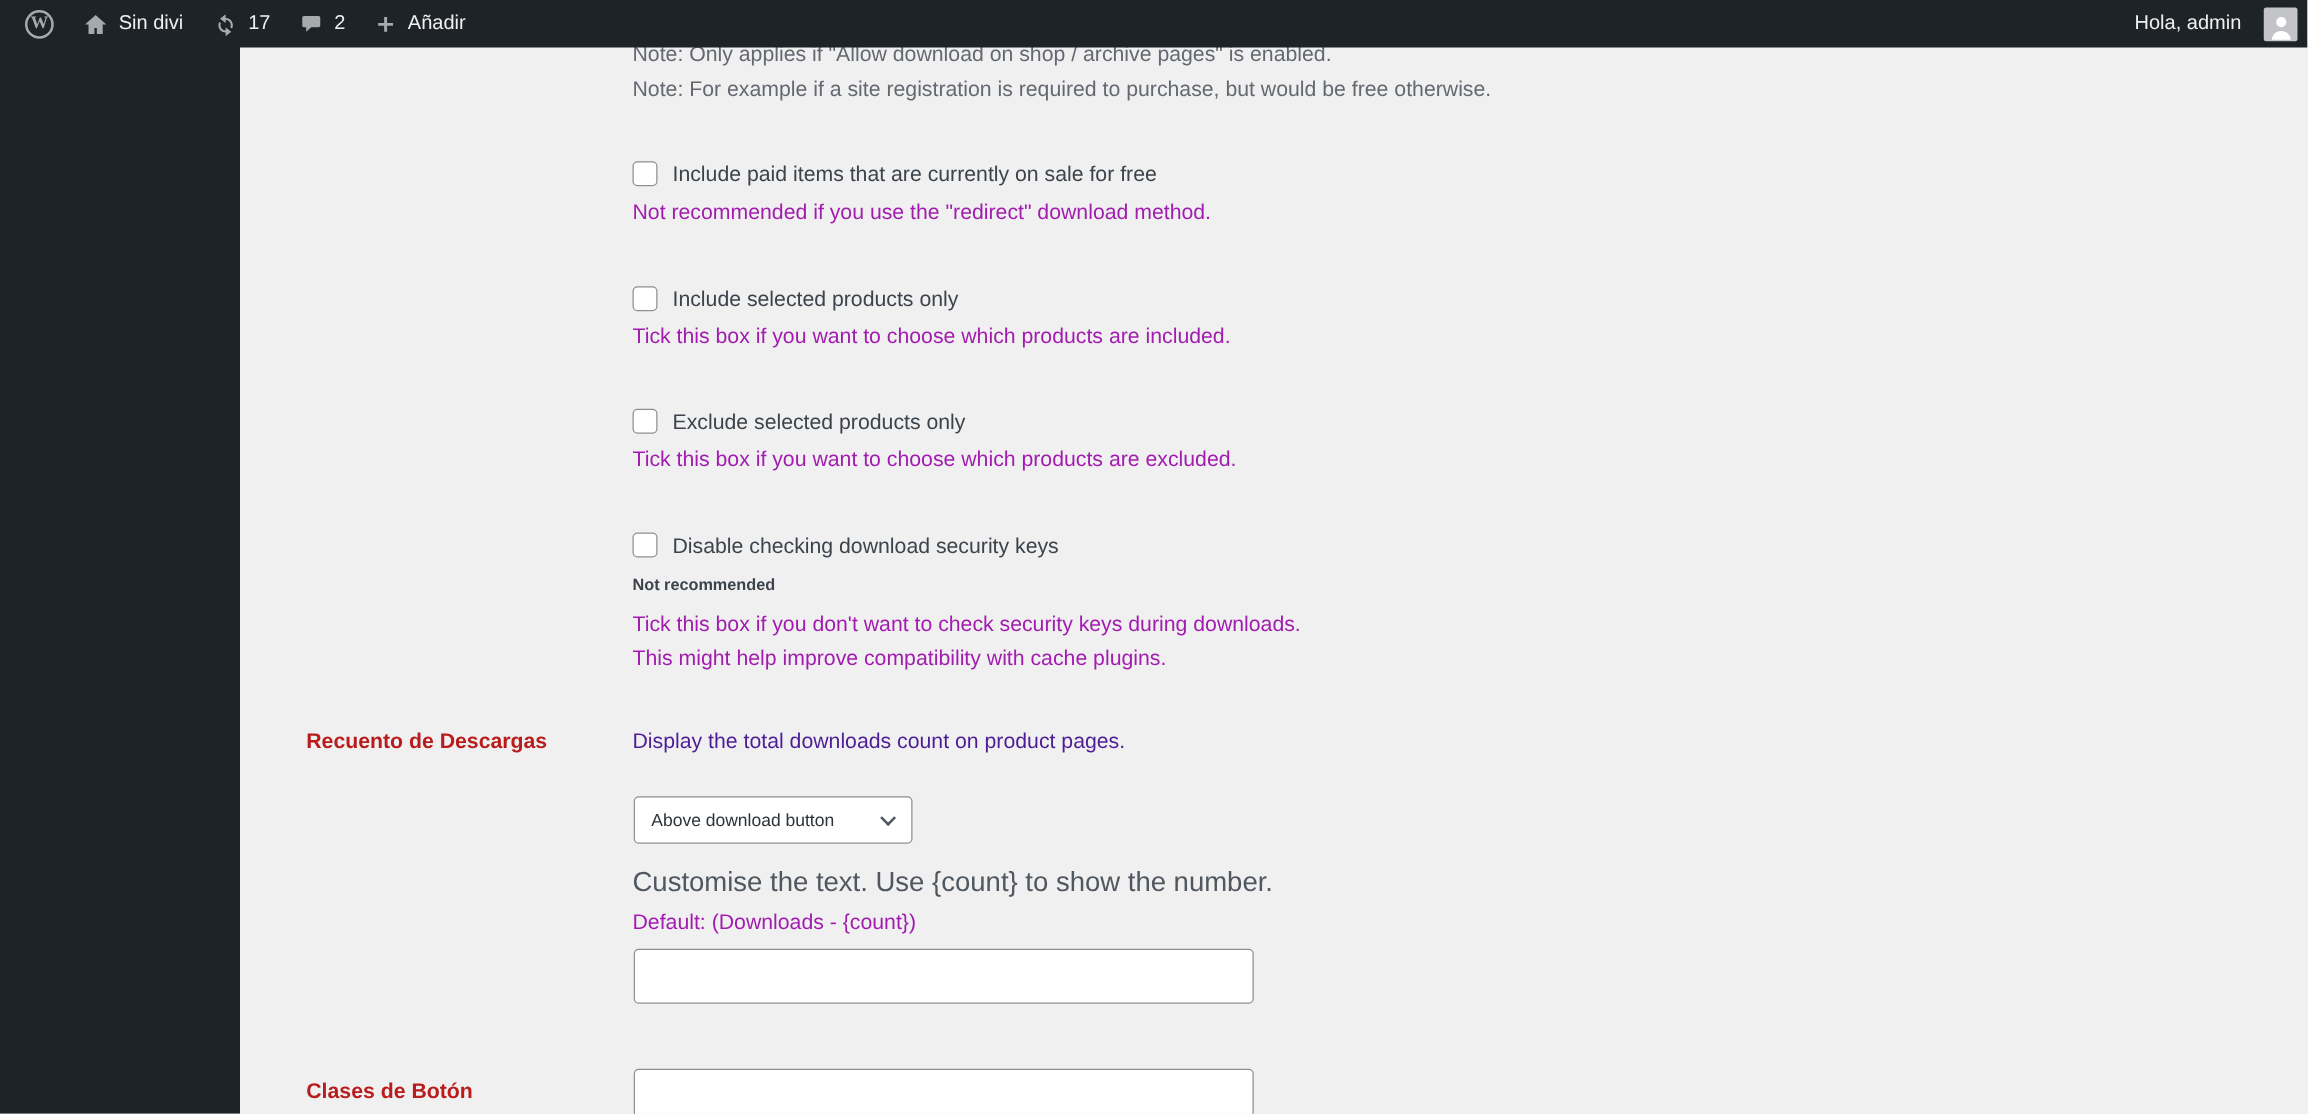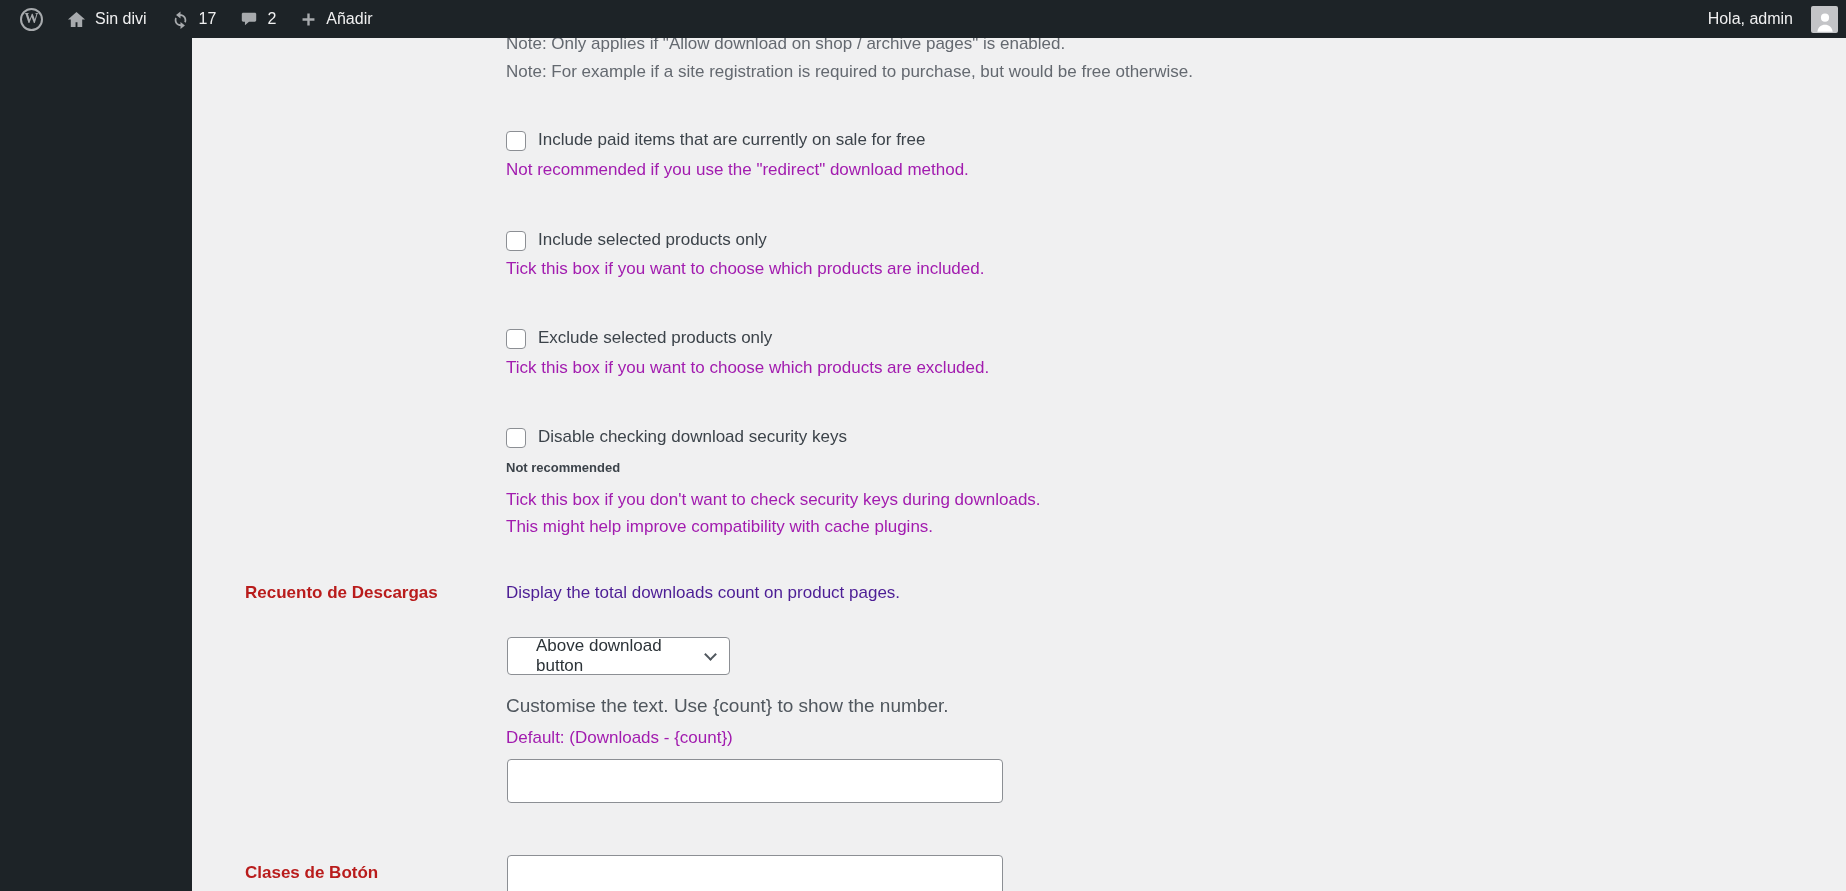--- a/index.html
+++ b/index.html
@@ -36,36 +36,36 @@
     margin-left:9px;
   }
   
   #sidebar {
     position:absolute; top:0; left:0; width:192px; height:891px;
     background:#1d2327; z-index:40;
   }
   
   .abs { position:absolute; }
   .note { color:#646970; font-size:17px; line-height:22px; z-index:1; }
-  .cb-label-row { display:flex; align-items:flex-end; gap:12px; }
+  .cb-label-row { display:flex; align-items:flex-start; gap:12px; }
   .checkbox {
     width:20px; height:20px; background:#fff;
     border:1.5px solid #8c8f94; border-radius:4px; cursor:pointer; flex:0 0 auto;
   }
   .cb-text { color:#3c434a; font-size:17px; line-height:22px; cursor:pointer; }
   .desc { color:#a21caf; font-size:17px; line-height:22px; }
   .warn { color:#3c434a; font-size:13px; font-weight:bold; line-height:22px; }
   .th-label { color:#b91c1c; font-size:17px; font-weight:bold; line-height:22px; }
   .body-text { color:#4c1d95; font-size:17px; line-height:22px; }
-  .hint-strong { color:#50575e; font-size:19px; line-height:22px; }
+  .hint-strong { color:#50575e; font-size:22px; line-height:22px; }
   .select {
     position:absolute; left:507px; width:223px; height:38px;
     background:#fff; border:1px solid #8c8f94; border-radius:4px;
-    display:flex; align-items:center; padding:0 34px 0 28px;
-    color:#2c3338; font-size:17px; cursor:pointer;
+    display:flex; align-items:center; padding:0 34px 0 13px;
+    color:#2c3338; font-size:14px; cursor:pointer;
   }
   .select .chev {
     position:absolute; right:14px; top:12px;
     width:9px; height:9px;
     border-right:2px solid #50575e; border-bottom:2px solid #50575e;
     transform:rotate(45deg);
   }
   .text-input {
     position:absolute; left:507px; width:496px; height:44px;
     background:#fff; border:1px solid #8c8f94; border-radius:4px;

